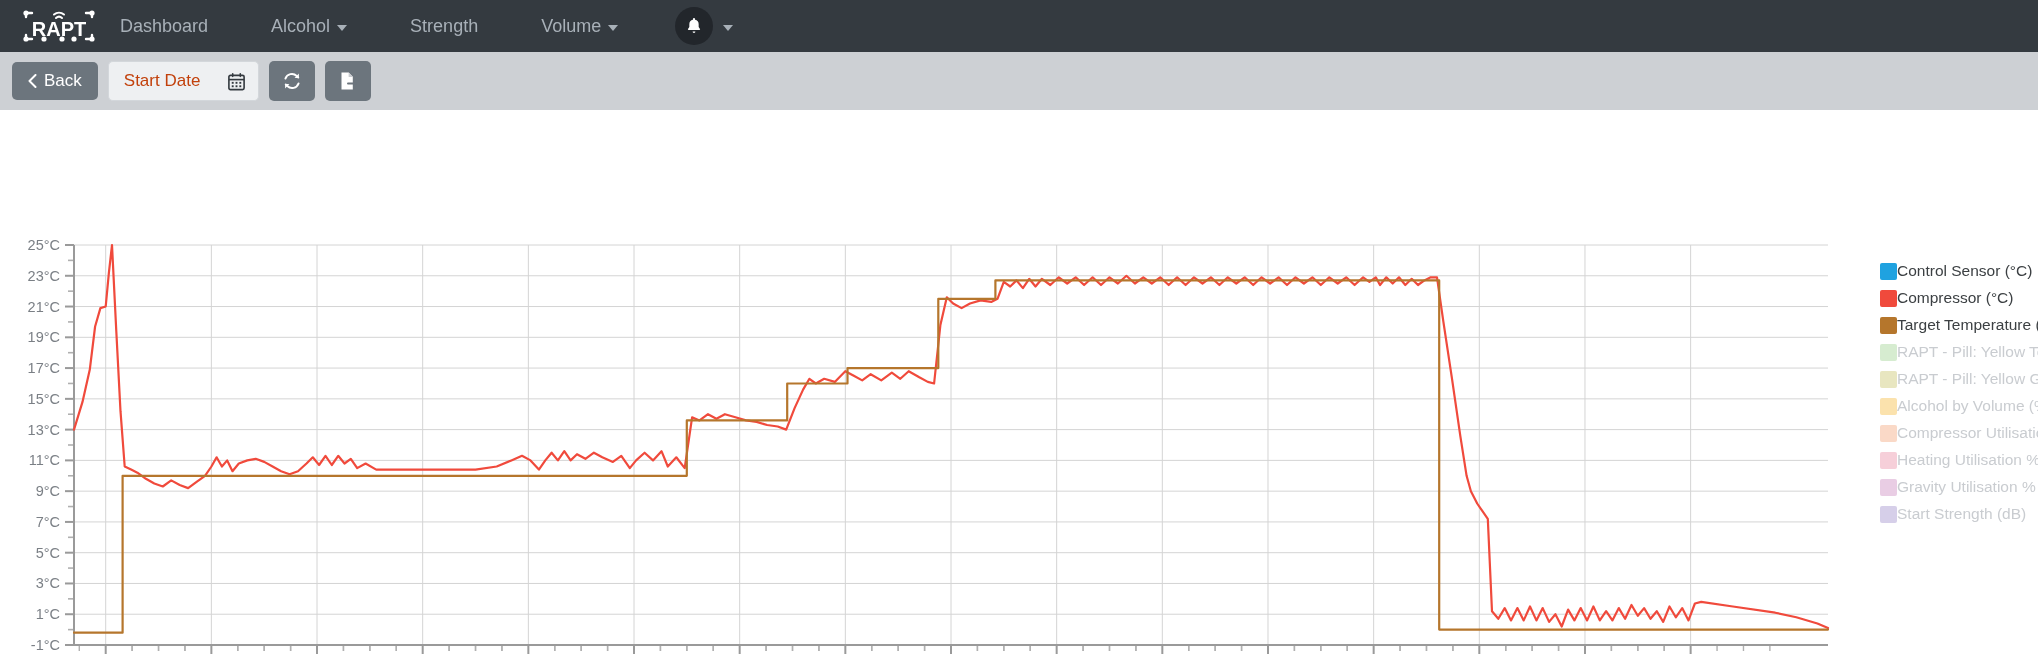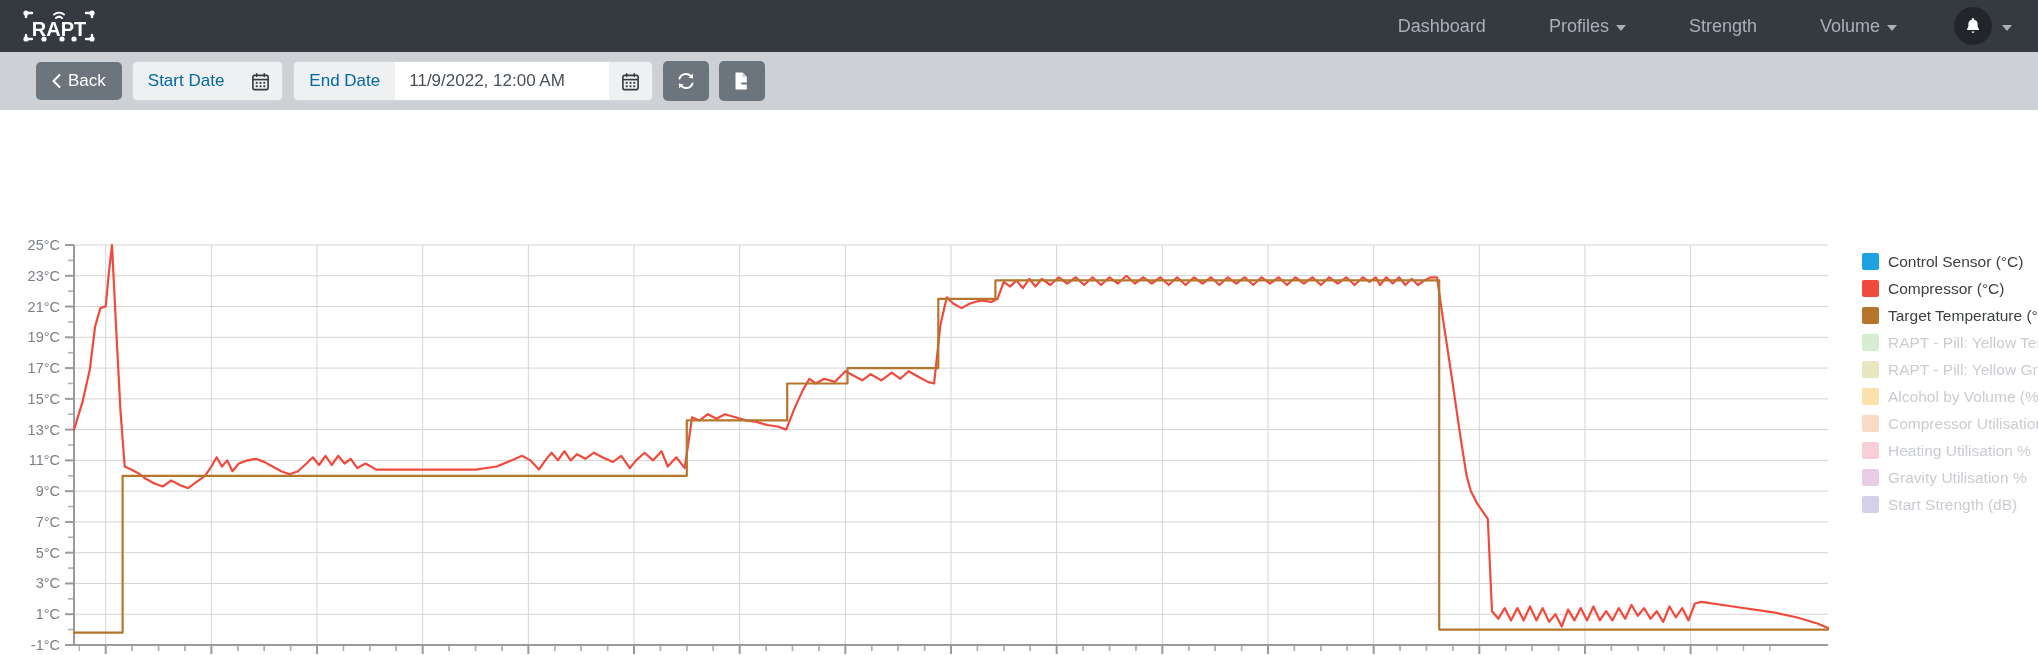--- a/index.html
+++ b/index.html
@@ -5,21 +5,21 @@
   * { box-sizing: border-box; margin: 0; padding: 0; }
   html, body {
     width: 2038px; height: 655px;
     font-family: "Liberation Sans", sans-serif;
     background: #ffffff; overflow: hidden;
   }
 
   
   .navbar {
     height: 52px; background: #343a40;
-    display: flex; align-items: center; justify-content: space-between;
+    display: flex; align-items: center; justify-content: flex-start;
     padding: 0 22px;
   }
   .brand { display: flex; align-items: center; }
   .brand svg { display: block; }
   .nav-right { display: flex; align-items: center; gap: 15px; }
   .nav-link {
     color: #a8b0b8; font-size: 18px; padding: 0 24px;
     display: flex; align-items: center; gap: 7px; cursor: pointer;
     white-space: nowrap;
   }
@@ -35,25 +35,25 @@
   }
 
   
   .toolbar {
     height: 58px; background: #cdd0d4;
     display: flex; align-items: center; padding: 0 12px; gap: 10px;
   }
   .btn-back {
     background: #6c757d; color: #fff; border: none; border-radius: 5px;
     height: 38px; padding: 0 16px; font-size: 17px; cursor: pointer;
-    display: flex; align-items: center; gap: 7px; margin-left: 24px;
+    display: flex; align-items: center; gap: 7px;
   }
   .input-group { display: flex; align-items: stretch; height: 40px; }
   .ig-label {
-    background: #eef0f2; color: #0369a1; font-size: 17px;
+    background: #eef0f2; color: #c2410c; font-size: 17px;
     display: flex; align-items: center; padding: 0 15px;
     border: 1px solid #d3d7db; border-right: none;
     border-radius: 5px 0 0 5px;
   }
   .ig-input {
     background: #ffffff; color: #495057; font-size: 17px;
     border: 1px solid #d3d7db; border-left: none; border-right: none;
     padding: 0 14px; width: 214px;
     font-family: "Liberation Sans", sans-serif; outline: none;
   }
@@ -69,22 +69,22 @@
   }
 
   
   .chart-area { position: relative; height: 496px; background: #fff; }
   .chart-svg { display: block; }
   .legend {
     position: absolute; left: 1862px; top: 143px;
     width: 176px; overflow: hidden;
   }
   .legend-item {
-    display: flex; align-items: flex-start; gap: 9px;
-    height: 27px; white-space: nowrap; cursor: pointer;
+    display: flex; align-items: flex-end; 
+    height: 27px; white-space: nowrap; cursor: pointer; margin-left: 18px;
   }
   .legend-swatch { width: 17px; height: 17px; flex: 0 0 17px; border-radius: 2px; }
   .legend-label { font-size: 15.5px; color: #3c4043; }
   .legend-item.off .legend-label { color: #c9ccd0; }
 </style>
 </head>
 <body>
 
 <div class="navbar">
   <div class="brand">
@@ -101,21 +101,21 @@
       <path d="M34 9 a4.5 4.5 0 0 1 6 0" stroke="#fff" stroke-width="2" fill="none" stroke-linecap="round"></path>
       <text x="37" y="27" font-family="Liberation Sans, sans-serif" font-size="20" font-weight="bold" fill="#ffffff" text-anchor="middle">RAPT</text>
     </svg>
   </div>
 
   <div class="nav-right">
     <div class="nav-link">
       <span>Dashboard</span>
     </div>
     <div class="nav-link">
-      <span>Profiles</span>
+      <span>Alcohol</span>
       <i class="caret"></i>
     </div>
     <div class="nav-link">
       <span>Strength</span>
     </div>
     <div class="nav-link">
       <span>Volume</span>
       <i class="caret"></i>
     </div>
     <div class="bell-wrap">
@@ -148,37 +148,20 @@
         <rect x="5" y="10.4" width="2" height="2" fill="#343a40"></rect>
         <rect x="9" y="10.4" width="2" height="2" fill="#343a40"></rect>
         <rect x="13" y="10.4" width="2" height="2" fill="#343a40"></rect>
         <rect x="5" y="14" width="2" height="2" fill="#343a40"></rect>
         <rect x="9" y="14" width="2" height="2" fill="#343a40"></rect>
         <rect x="13" y="14" width="2" height="2" fill="#343a40"></rect>
       </svg>
     </div>
   </div>
 
-  <div class="input-group">
-    <span class="ig-label">End Date</span>
-    <input class="ig-input" value="11/9/2022, 12:00 AM" style="">
-    <div class="ig-btn">
-      <svg width="19" height="19" viewBox="0 0 20 20">
-        <rect x="2" y="3.5" width="16" height="15" rx="1.6" fill="none" stroke="#343a40" stroke-width="1.7"></rect>
-        <path d="M2 8 H18" stroke="#343a40" stroke-width="1.7"></path>
-        <path d="M6 1.8 V4.6 M14 1.8 V4.6" stroke="#343a40" stroke-width="1.7" stroke-linecap="round"></path>
-        <rect x="5" y="10.4" width="2" height="2" fill="#343a40"></rect>
-        <rect x="9" y="10.4" width="2" height="2" fill="#343a40"></rect>
-        <rect x="13" y="10.4" width="2" height="2" fill="#343a40"></rect>
-        <rect x="5" y="14" width="2" height="2" fill="#343a40"></rect>
-        <rect x="9" y="14" width="2" height="2" fill="#343a40"></rect>
-        <rect x="13" y="14" width="2" height="2" fill="#343a40"></rect>
-      </svg>
-    </div>
-  </div>
 
   <button class="icon-btn">
     <svg width="20" height="20" viewBox="0 0 20 20">
       <path d="M3.4 7.6a6.8 6.8 0 0 1 11.3-2.6l1.6 1.6" fill="none" stroke="#fff" stroke-width="1.9" stroke-linecap="round"></path>
       <path d="M16.9 2.6 L16.9 6.9 L12.6 6.9 Z" fill="#fff"></path>
       <path d="M16.6 12.4a6.8 6.8 0 0 1-11.3 2.6l-1.6-1.6" fill="none" stroke="#fff" stroke-width="1.9" stroke-linecap="round"></path>
       <path d="M3.1 17.4 L3.1 13.1 L7.4 13.1 Z" fill="#fff"></path>
     </svg>
   </button>
 

